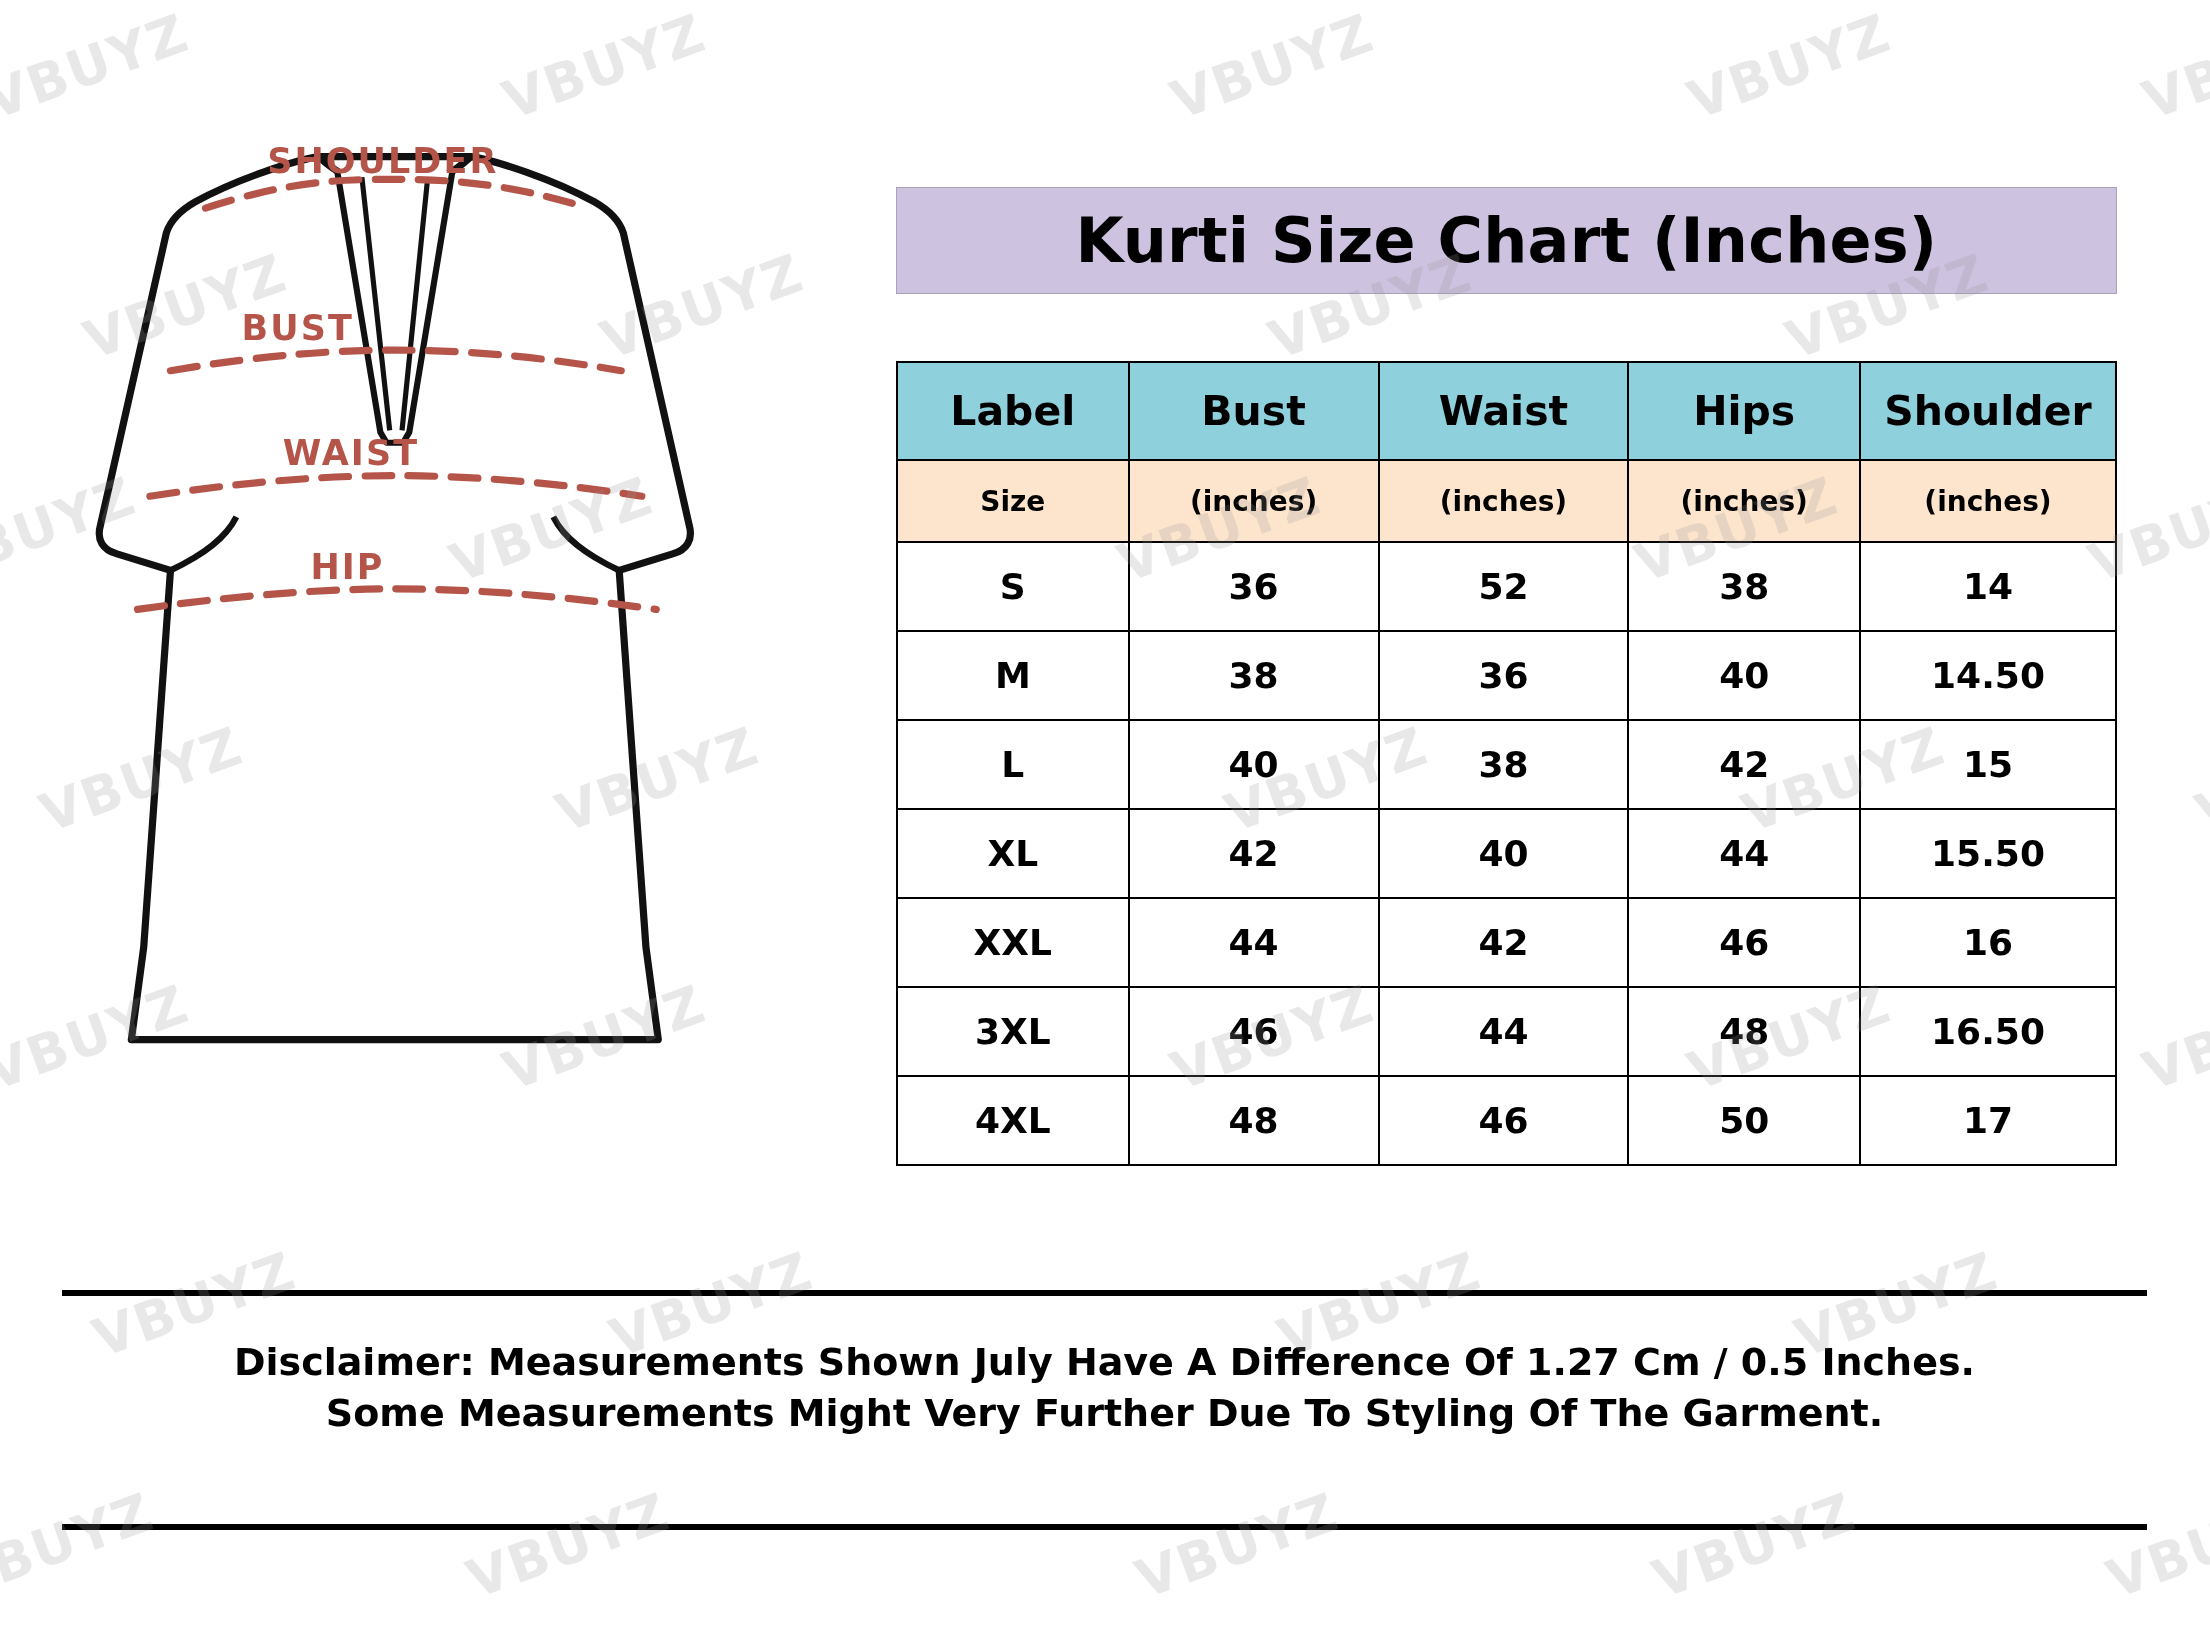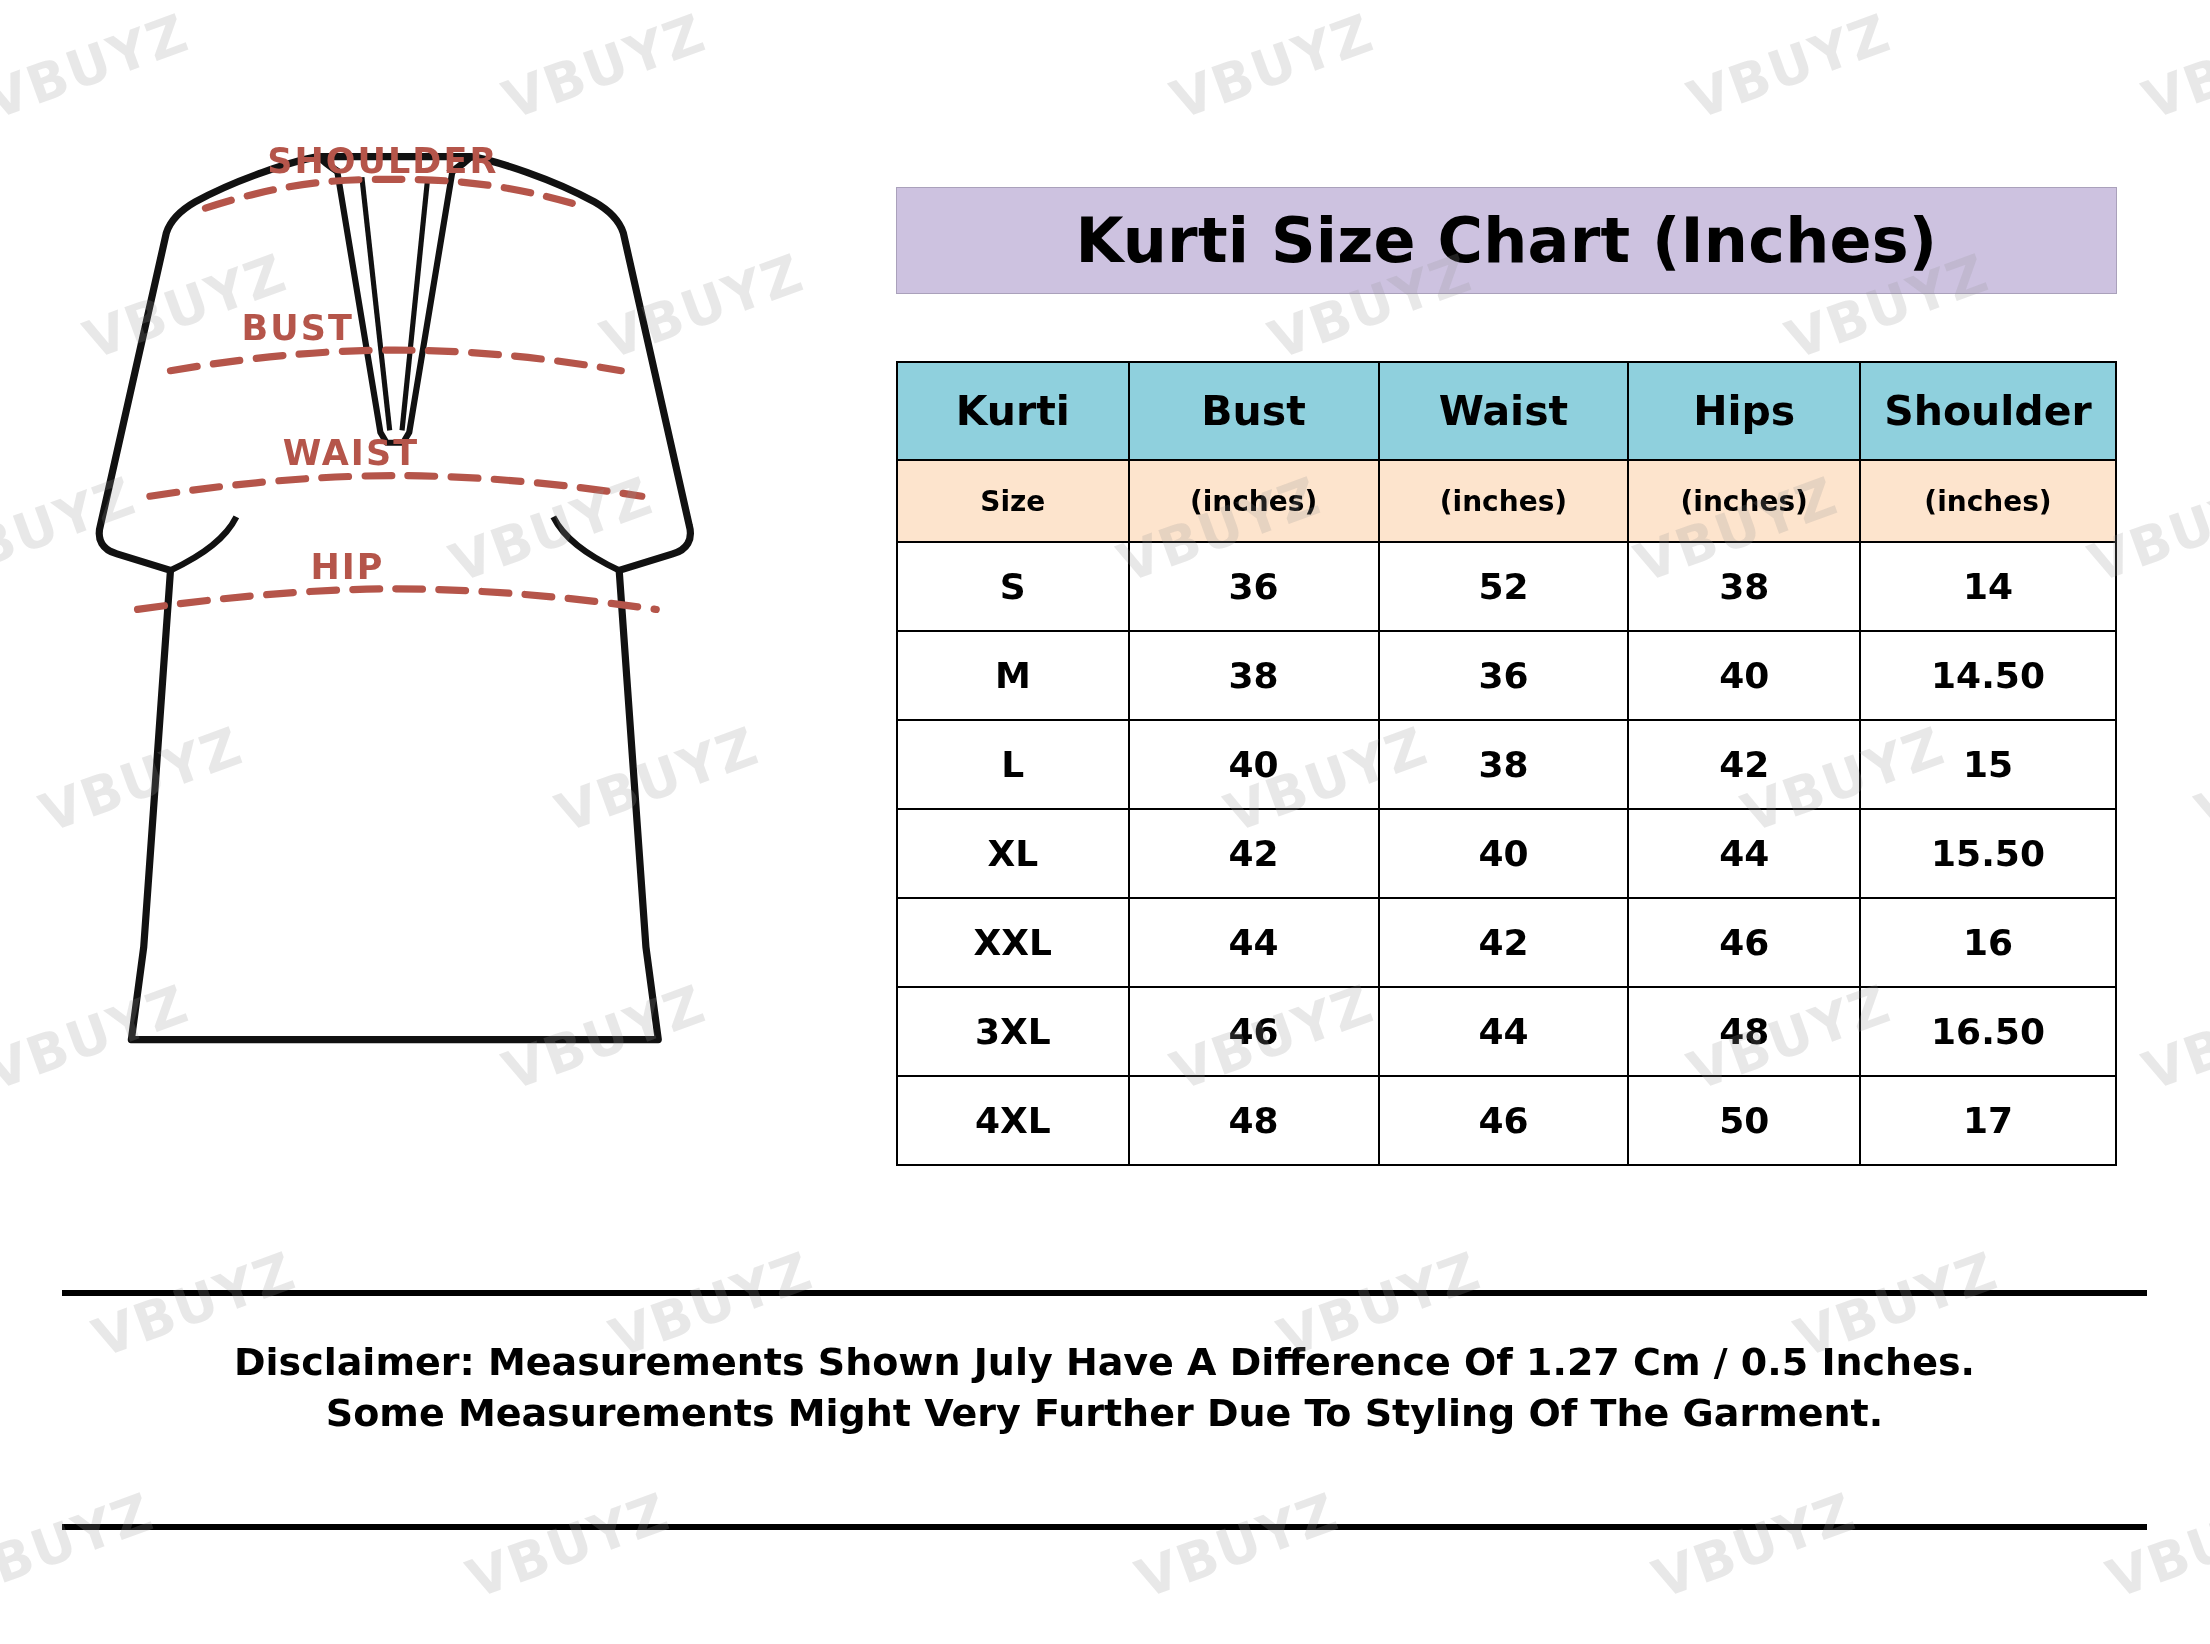--- a/index.html
+++ b/index.html
@@ -195,21 +195,21 @@
     <table class="size-table">
       <colgroup>
         <col class="c-label">
           <col class="c-bust">
           <col class="c-waist">
           <col class="c-hips">
           <col class="c-shoulder">
       </colgroup>
       <thead>
         <tr class="head-main">
-          <th>Kurti</th>
+          <th>Label</th>
           <th>Bust</th>
           <th>Waist</th>
           <th>Hips</th>
           <th>Shoulder</th>
         </tr>
         <tr class="head-units">
           <td>Size</td>
           <td>(inches)</td>
           <td>(inches)</td>
           <td>(inches)</td>

